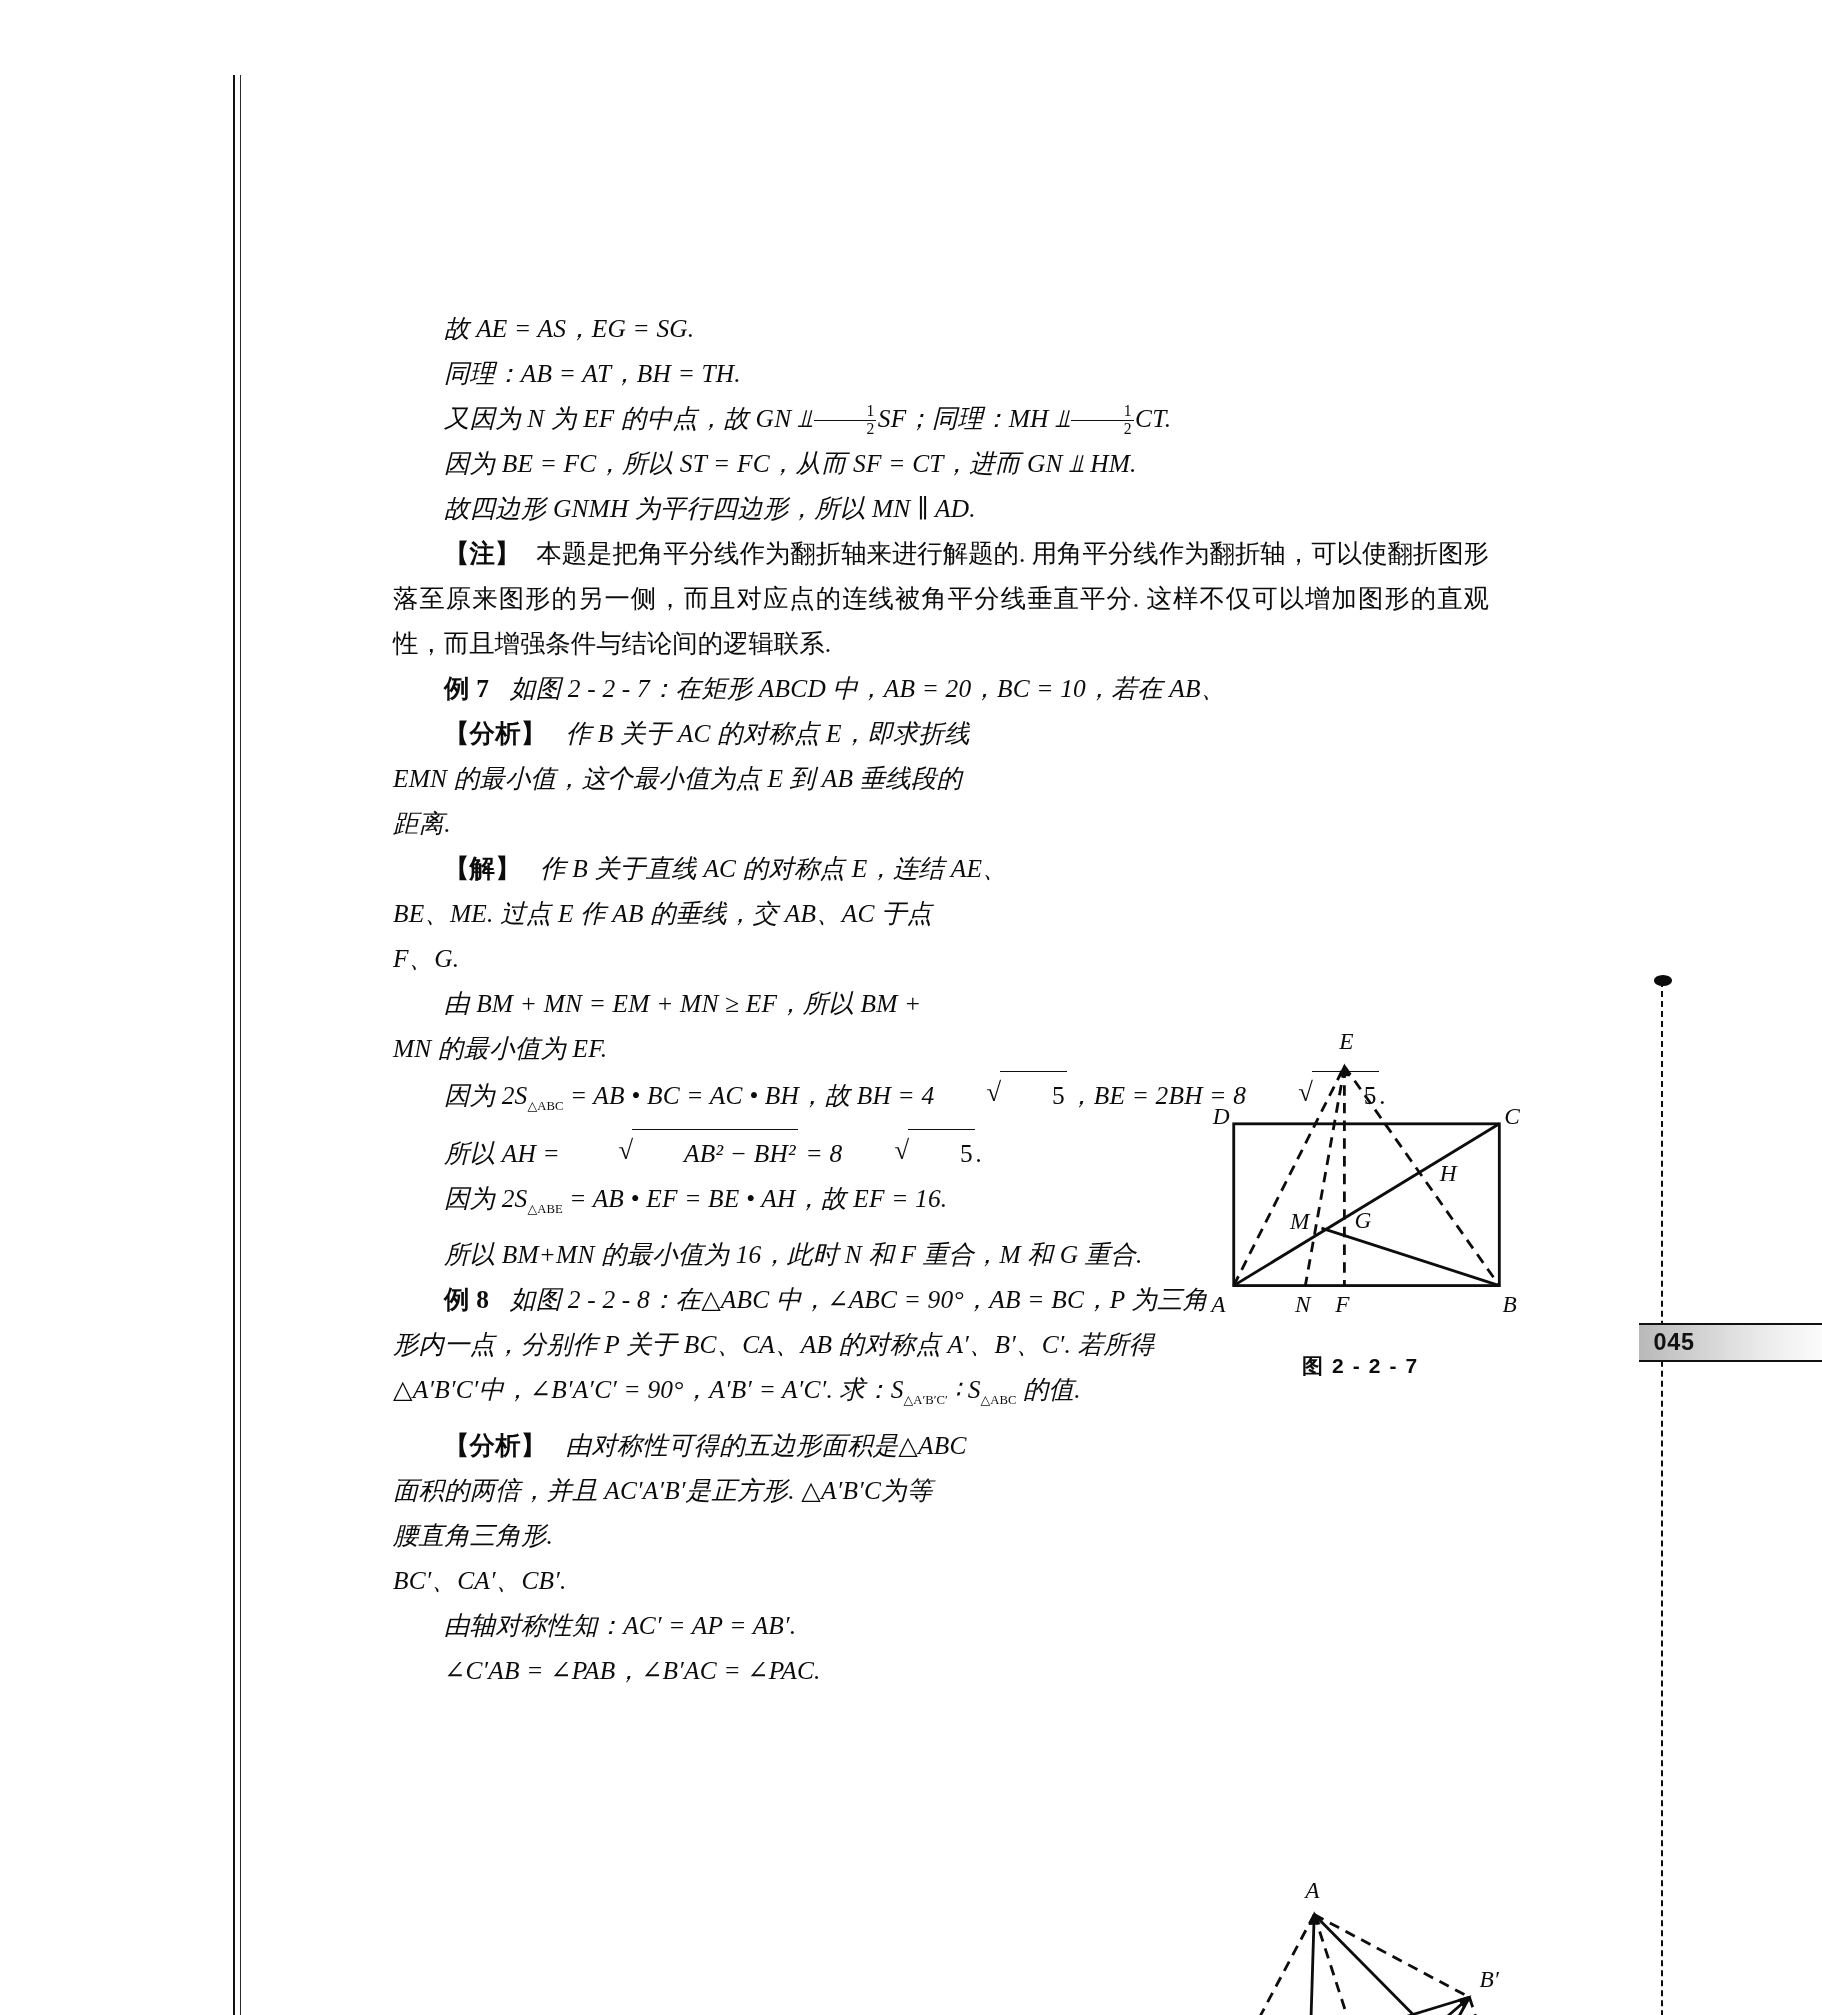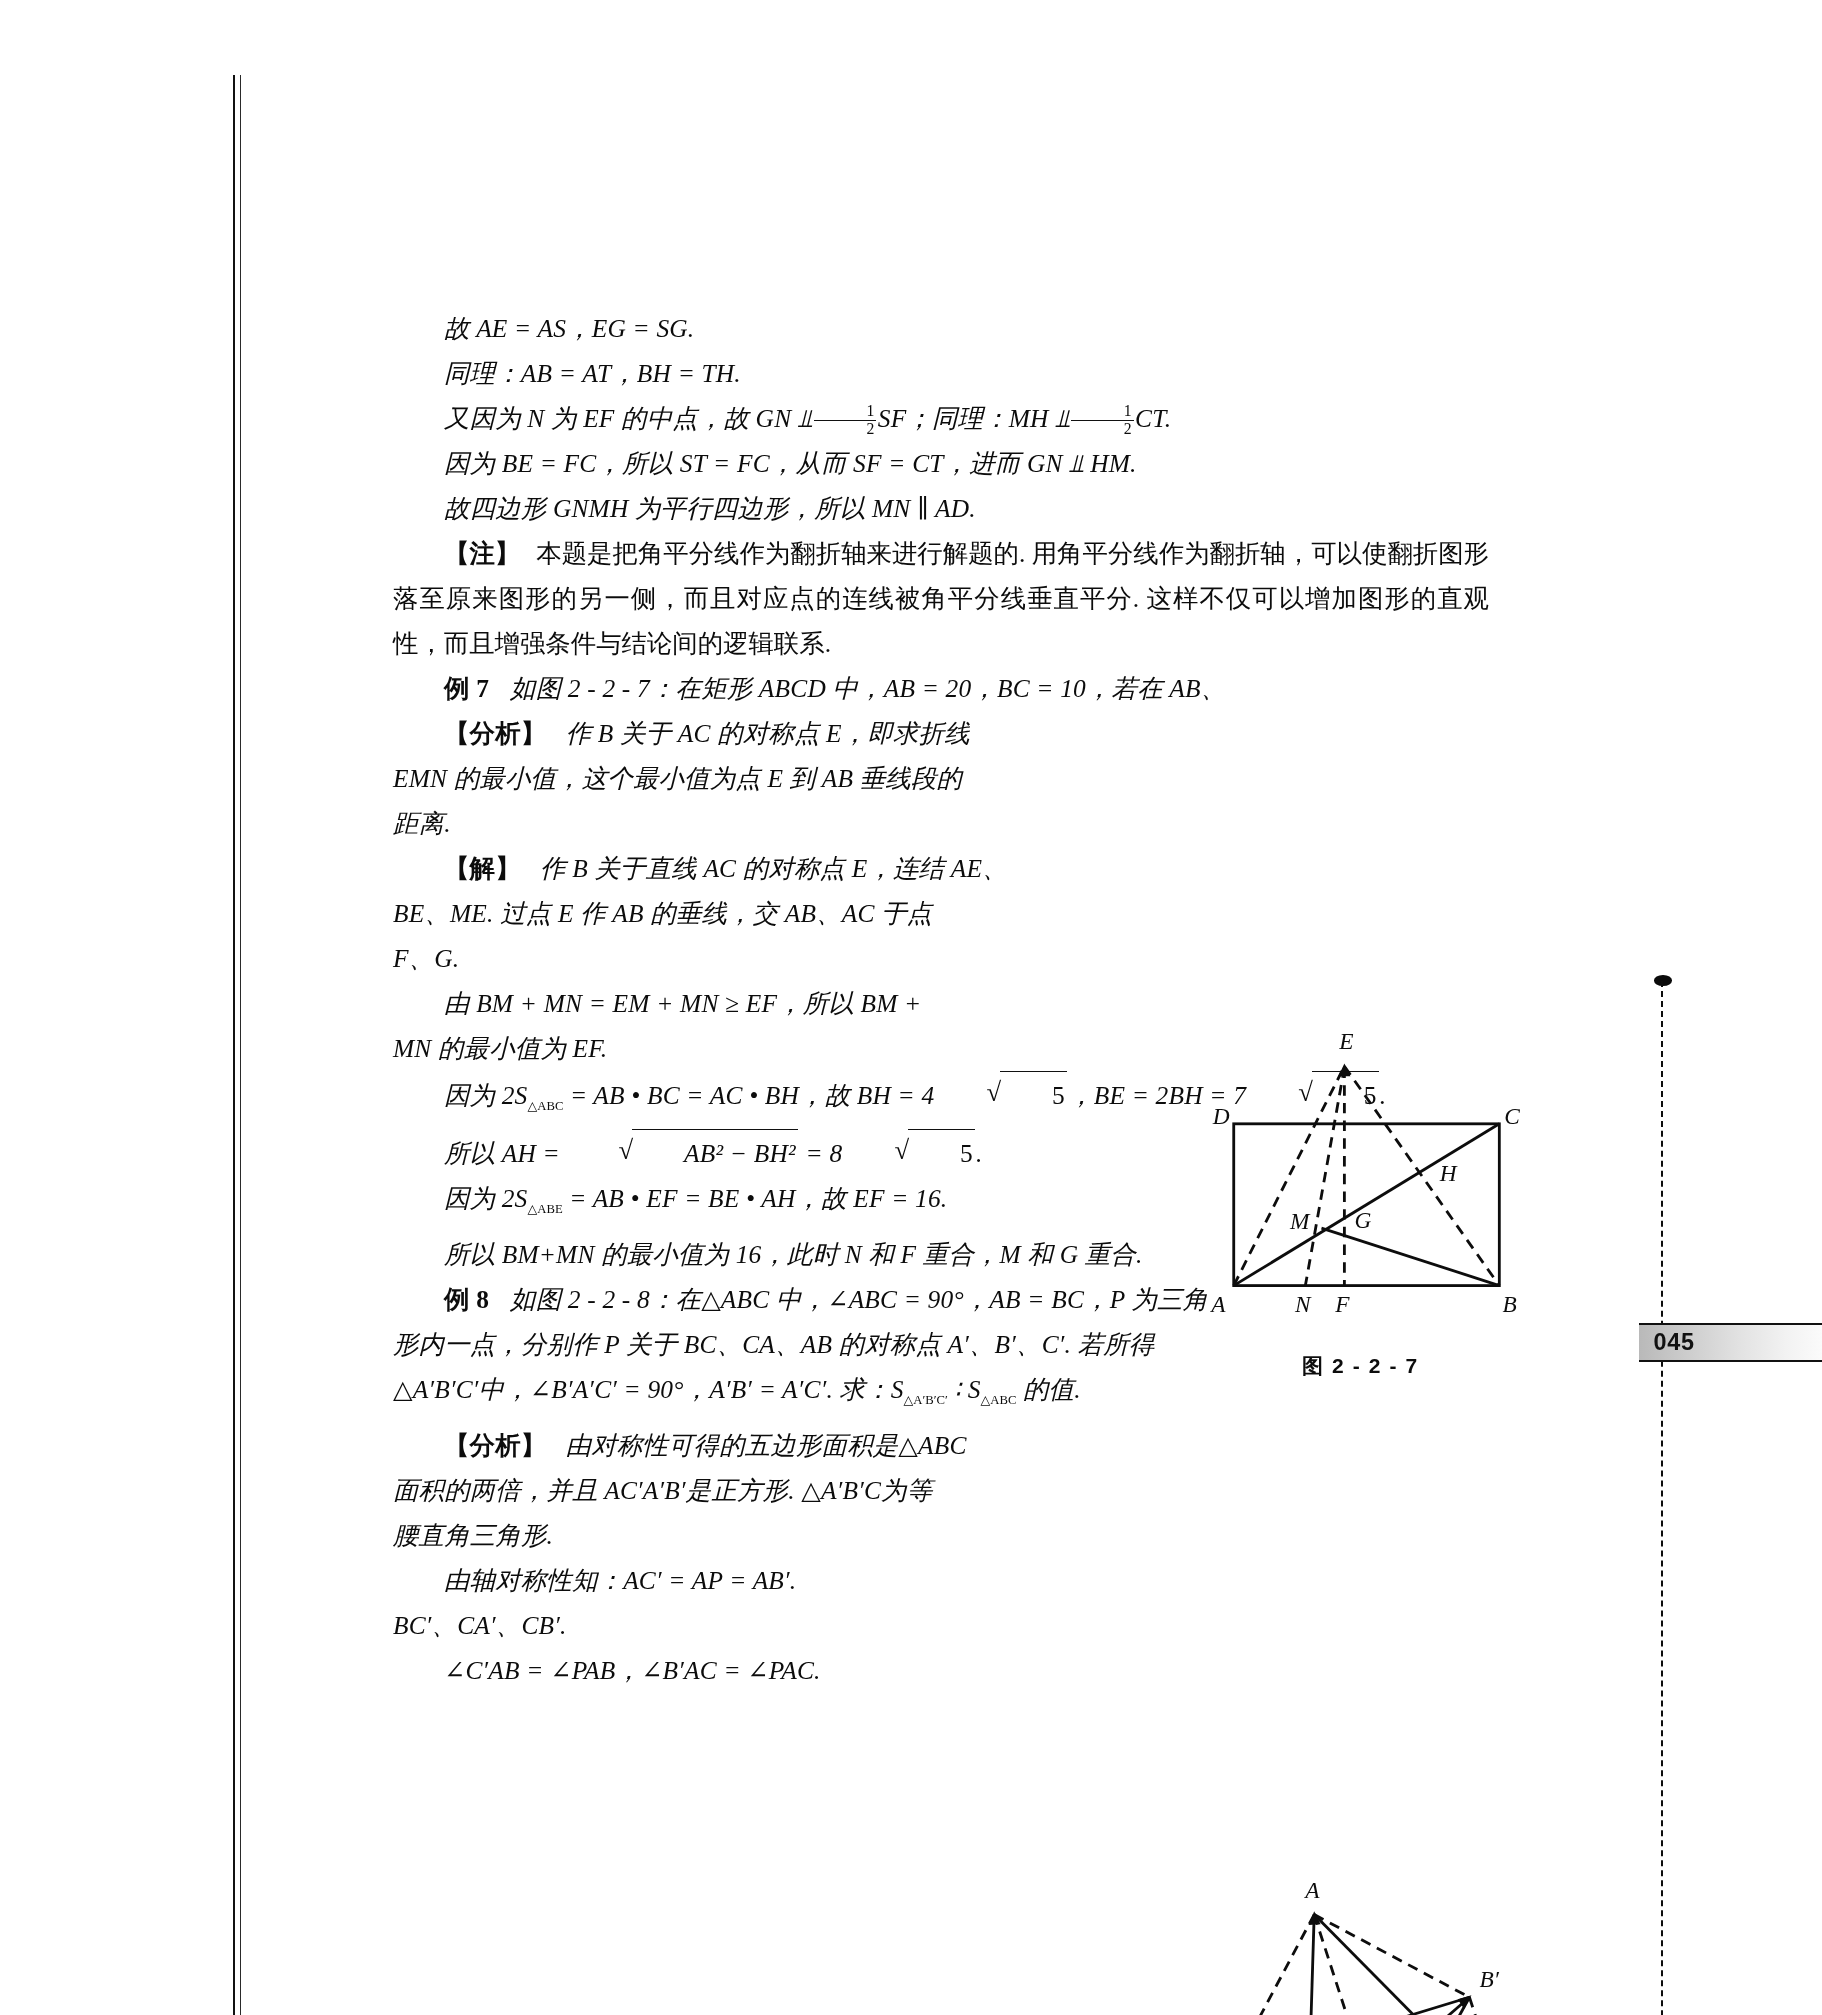--- a/index.html
+++ b/index.html
@@ -225,21 +225,21 @@
     </div>
 
     <div class="ln" style="text-indent:51px;">
       <span class="mathit">由 BM + MN = EM + MN ≥ EF，所以 BM +</span>
     </div>
     <div class="ln">
       <span class="mathit">MN 的最小值为 EF.</span>
     </div>
 
     <div class="ln" style="text-indent:51px;">
-      <span class="mathit">因为 2S</span><sub class="sb up">△ABC</sub><span class="mathit"> = AB • BC = AC • BH，故 BH = 4</span><span class="sqrt"><span class="rad up">5</span></span><span class="mathit">，BE = 2BH = 7</span><span class="sqrt"><span class="rad up">5</span></span><span class="mathit">.</span>
+      <span class="mathit">因为 2S</span><sub class="sb up">△ABC</sub><span class="mathit"> = AB • BC = AC • BH，故 BH = 4</span><span class="sqrt"><span class="rad up">5</span></span><span class="mathit">，BE = 2BH = 8</span><span class="sqrt"><span class="rad up">5</span></span><span class="mathit">.</span>
     </div>
 
     <div class="ln" style="text-indent:51px;">
       <span class="mathit">所以 AH = </span><span class="sqrt"><span class="rad mathit">AB² − BH²</span></span><span class="mathit"> = 8</span><span class="sqrt"><span class="rad up">5</span></span><span class="mathit">.</span>
     </div>
 
     <div class="ln" style="text-indent:51px;">
       <span class="mathit">因为 2S</span><sub class="sb up">△ABE</sub><span class="mathit"> = AB • EF = BE • AH，故 EF = 16.</span>
     </div>
 
@@ -260,25 +260,25 @@
     <div class="ln" style="text-indent:51px;">
       <span class="b">【分析】</span><span style="display:inline-block;width:19.3px;"></span><span class="mathit">由对称性可得的五边形面积是△ABC</span>
     </div>
     <div class="ln">
       <span class="mathit">面积的两倍，并且 AC′A′B′是正方形. △A′B′C为等</span>
     </div>
     <div class="ln">
       <span class="mathit">腰直角三角形.</span>
     </div>
 
+    <div class="ln">
+      <span class="mathit">BC′、CA′、CB′.</span>
+    </div>
     <div class="ln" style="text-indent:51px;">
       <span class="mathit">由轴对称性知：AC′ = AP = AB′.</span>
-    </div>
-    <div class="ln">
-      <span class="mathit">BC′、CA′、CB′.</span>
     </div>
     <div class="ln" style="text-indent:51px;">
       <span class="mathit">∠C′AB = ∠PAB，∠B′AC = ∠PAC.</span>
     </div>
 
   </div>
 
   <div class="fig" style="left:1193px; top:1020px; width:339px; height:334px;">
     <svg width="339" height="334" viewBox="0 0 840 830" xmlns="http://www.w3.org/2000/svg">
 

